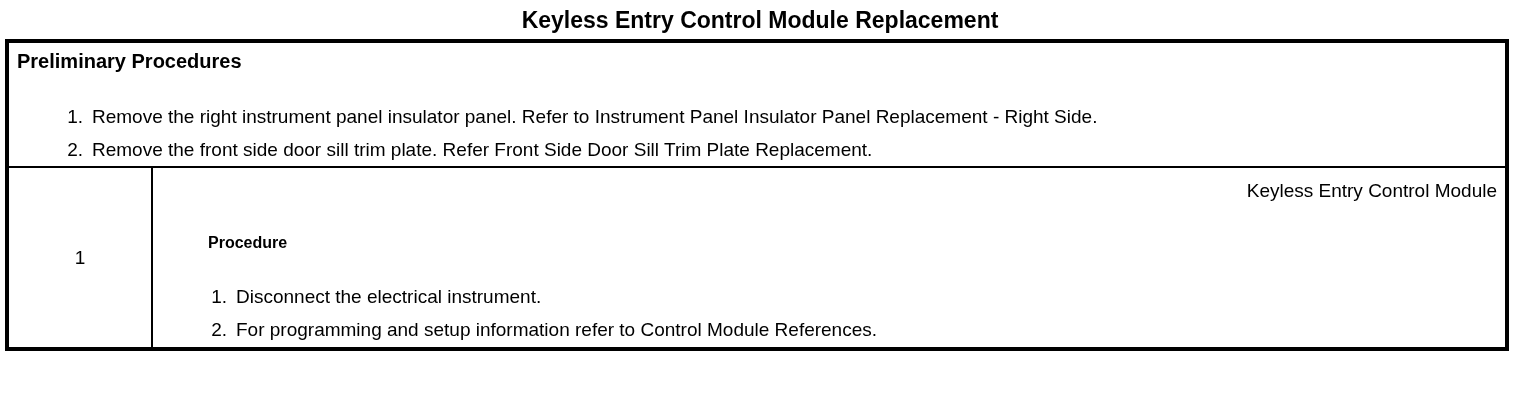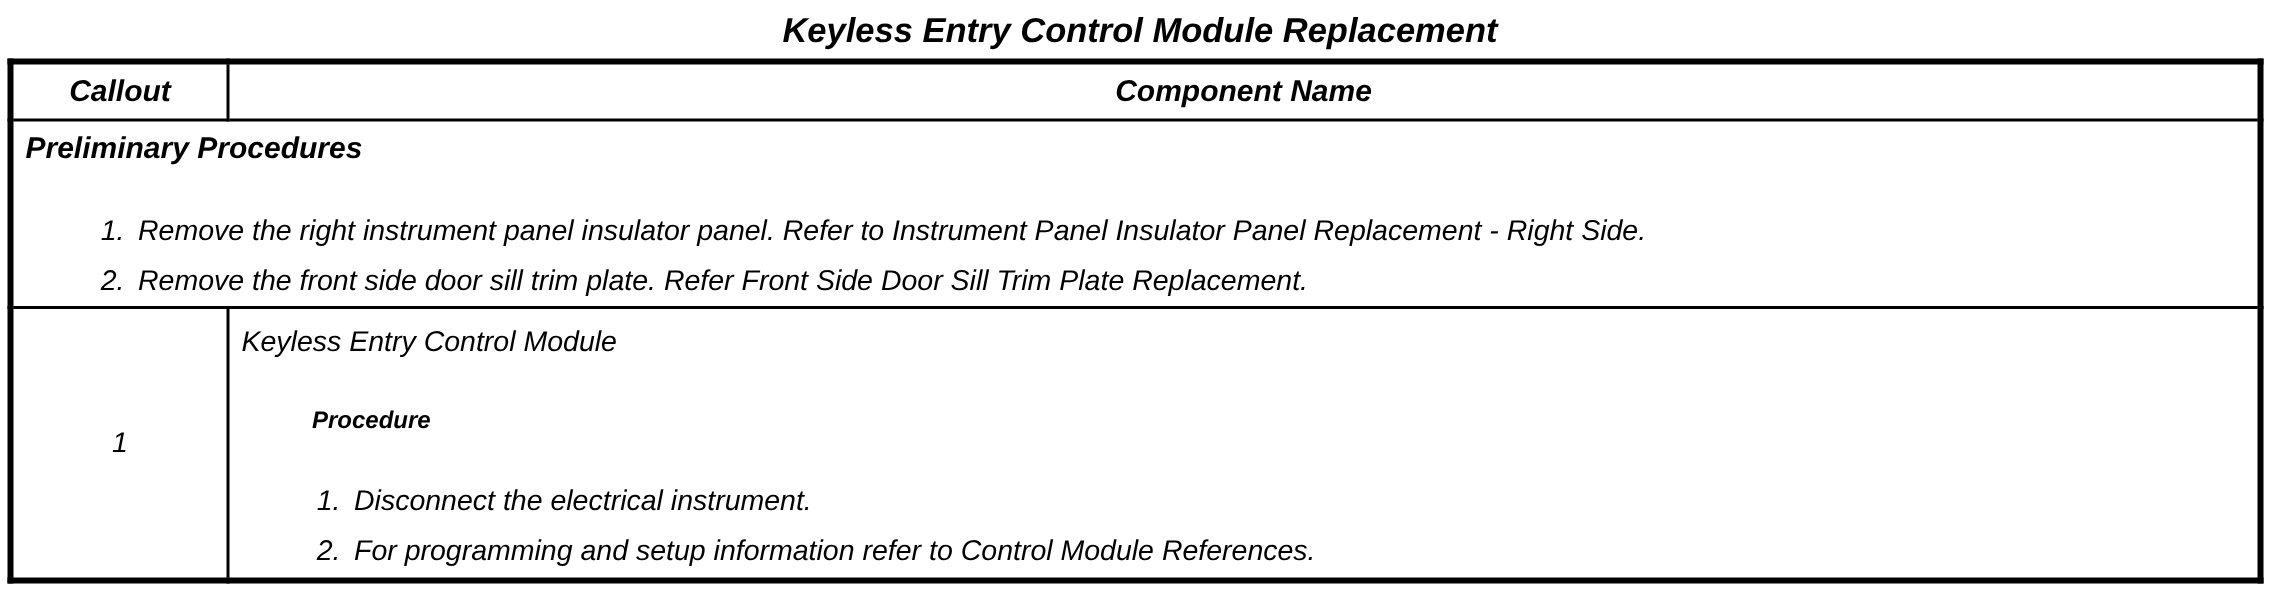--- a/index.html
+++ b/index.html
@@ -10,21 +10,20 @@
     height: 410px;
     overflow: hidden;
     font-family: "Liberation Sans", sans-serif;
     color: #000000;
     -webkit-font-smoothing: none;
   }
   .page {
     width: 1520px;
     height: 410px;
     position: relative;
-    font-style: italic;
   }
   .doc-title {
     text-align: center;
     font-size: 23px;
     font-weight: bold;
     line-height: 28px;
     margin: 0;
     padding-top: 6px;
     height: 39px;
     box-sizing: border-box;
@@ -88,20 +87,21 @@
   td.component-cell {
     vertical-align: top;
     padding: 12px 8px 0 8px;
     height: 167px;
     box-sizing: content-box;
   }
   .component-name {
     font-size: 19px;
     line-height: 22px;
     margin: 0;
+    text-align: right;
   }
   .procedure-heading {
     font-size: 16px;
     font-weight: bold;
     line-height: 26px;
     margin: 28px 0 0 47px;
   }
   .procedure-steps {
     margin-top: 24px;
   }
@@ -113,24 +113,20 @@
 
   <div class="doc-title">Keyless Entry Control Module Replacement</div>
 
   <table class="spec-table">
     <colgroup>
       <col class="callout-col">
       <col>
     </colgroup>
 
     <tbody>
-        <tr>
-      <th class="header-cell">Callout</th>
-      <th class="header-cell">Component Name</th>
-    </tr>
 
     <tr>
       <td class="preliminary-cell" colspan="2">
         <div class="preliminary-heading">Preliminary Procedures</div>
         <div class="step">
           <span class="step-num">1.</span>
           <span class="step-text">Remove the right instrument panel insulator panel. Refer to Instrument Panel Insulator Panel Replacement - Right Side.</span>
         </div>
         <div class="step">
           <span class="step-num">2.</span>

